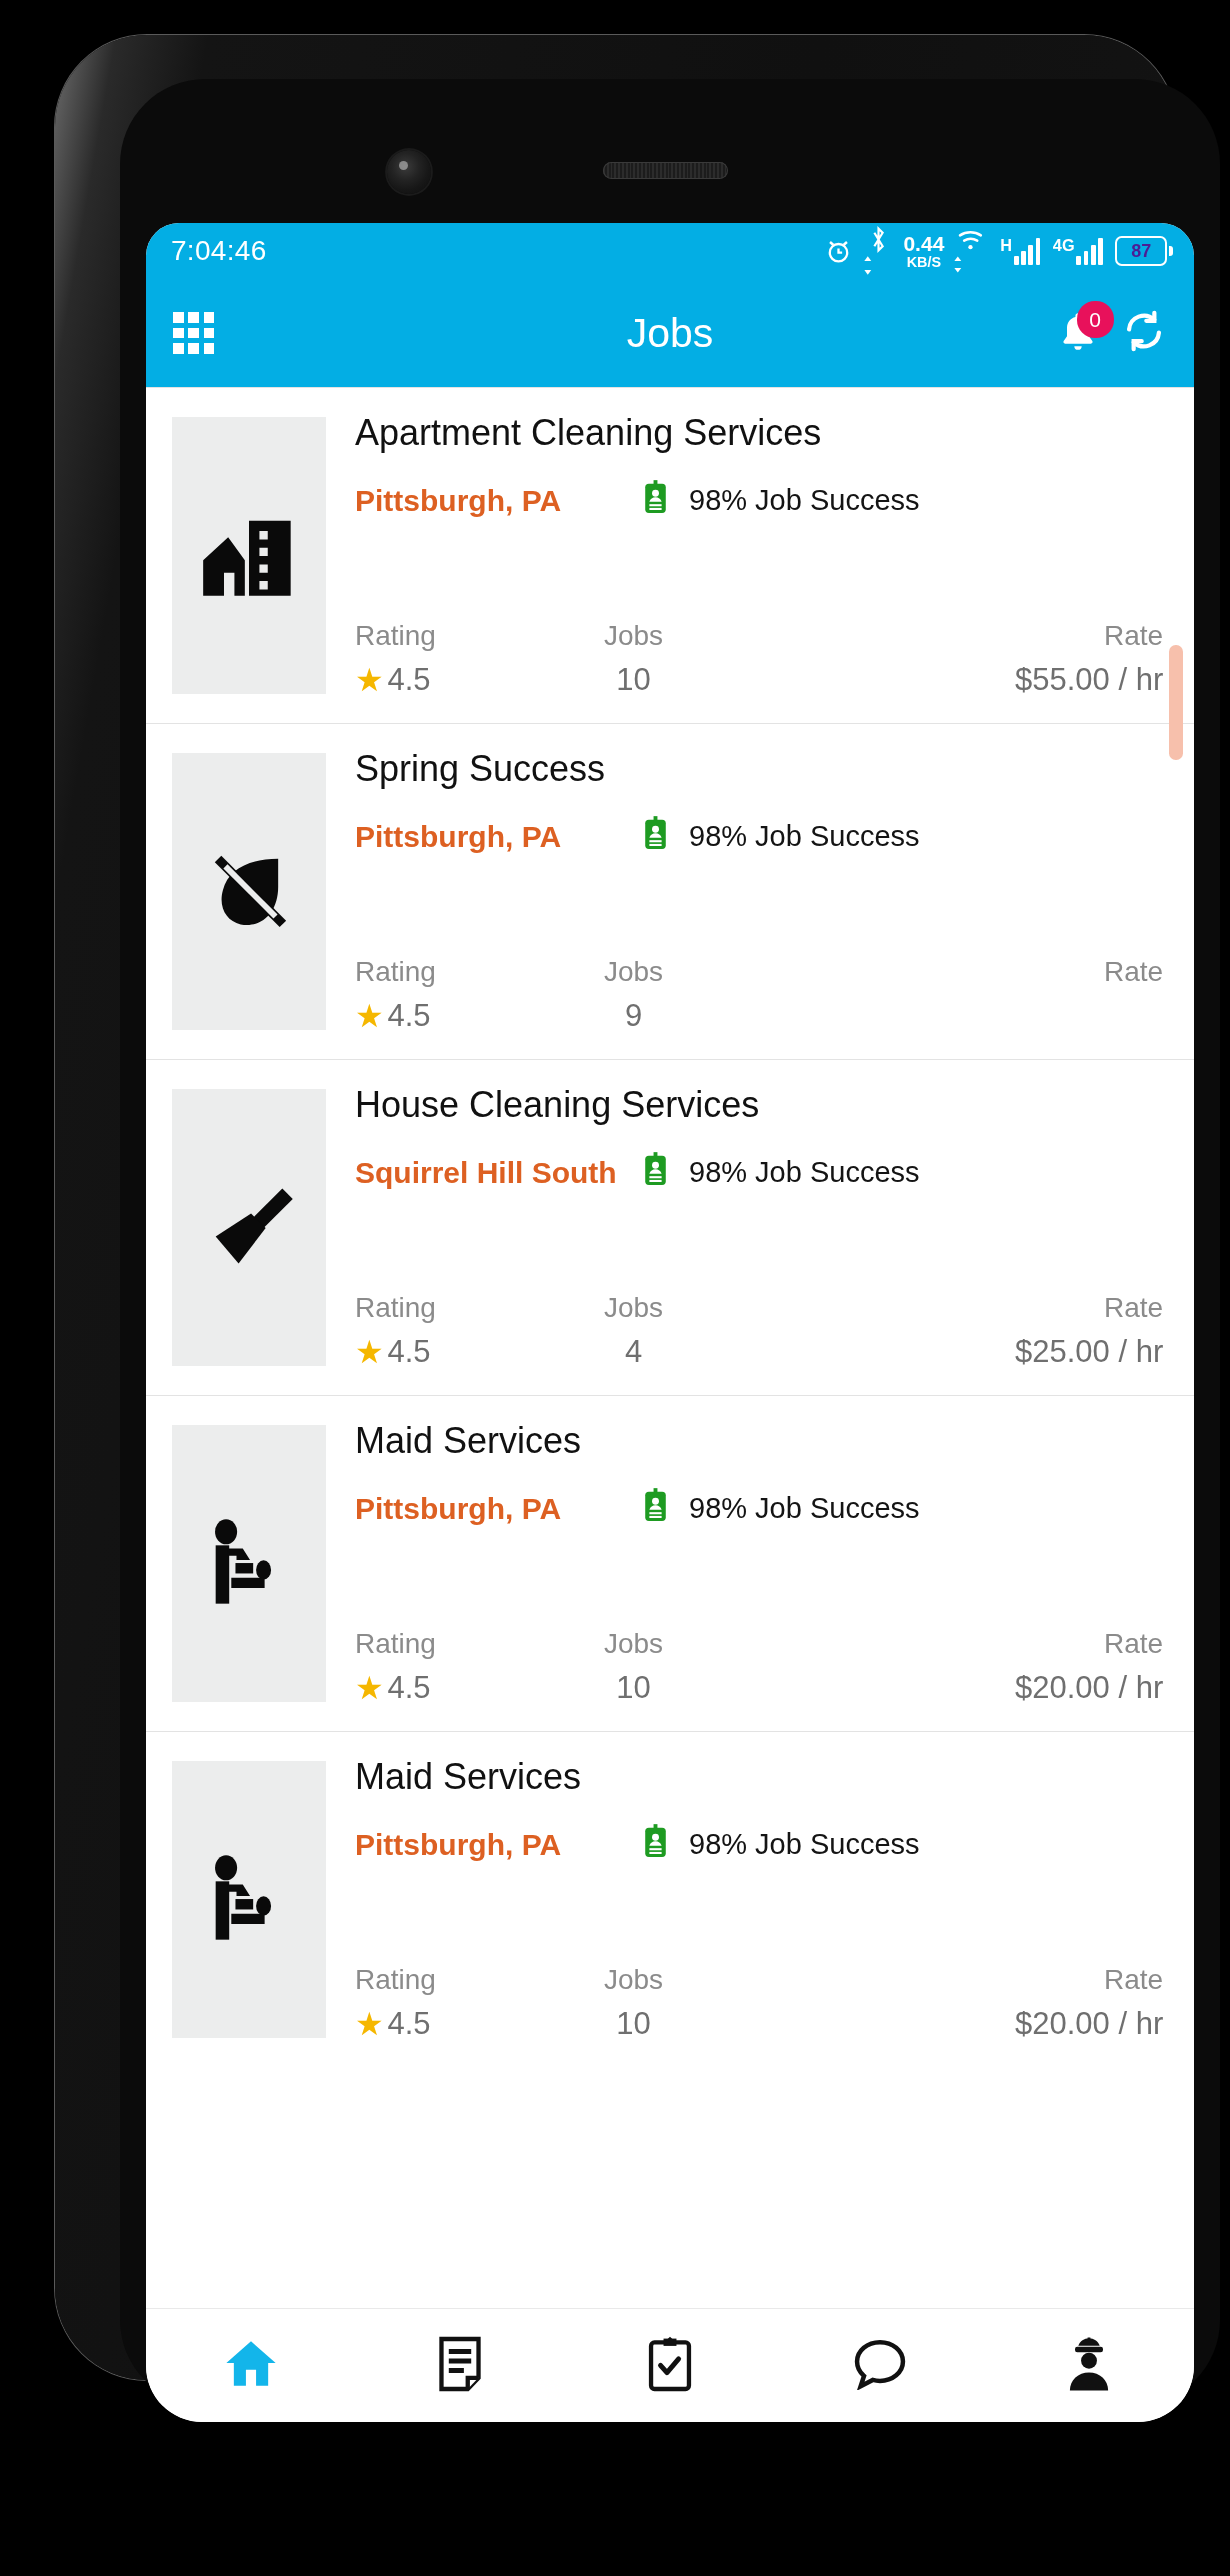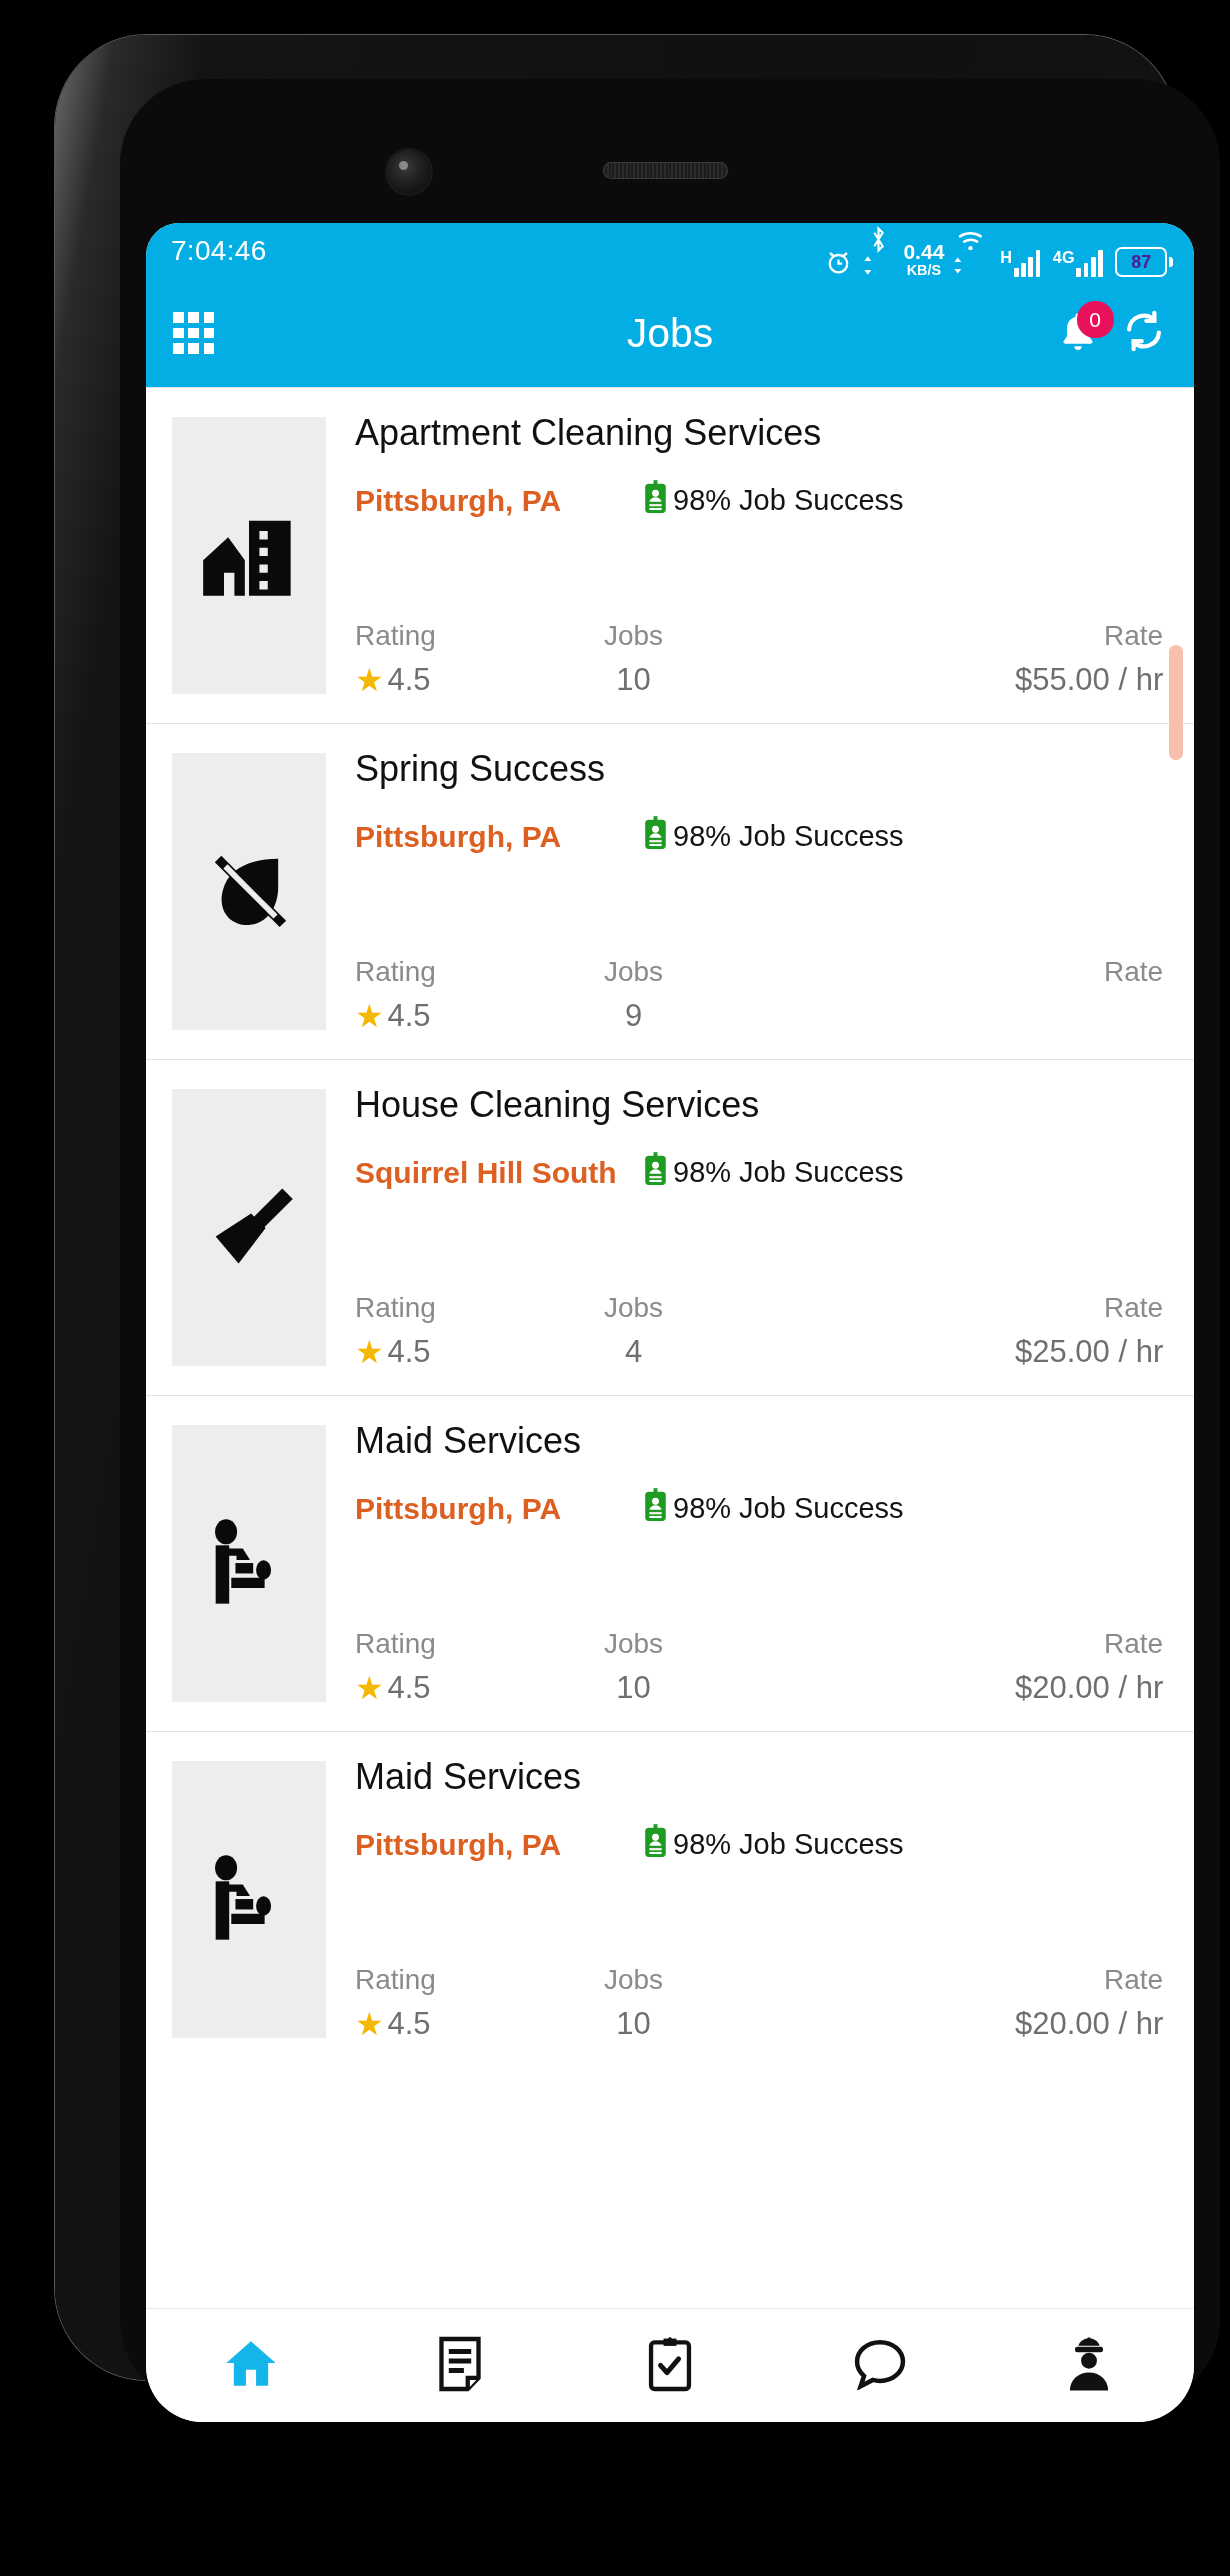--- a/index.html
+++ b/index.html
@@ -112,21 +112,21 @@
     padding: 0 21px 0 25px;
     box-sizing: border-box;
   }
   .status-time {
     color: #ffffff;
     font-size: 28px;
     letter-spacing: 0.3px;
   }
   .status-icons {
     display: flex;
-    align-items: flex-end;
+    align-items: center;
     gap: 12.5px;
   }
   .status-icons svg { display: block; }
   .net-speed {
     display: flex;
     flex-direction: column;
     align-items: center;
     color: #fff;
     line-height: 1;
   }
@@ -260,21 +260,21 @@
   }
   .job-location {
     font-size: 30px;
     color: #dd6022;
     font-weight: bold;
     width: 288px;
   }
   .job-success {
     display: flex;
     align-items: center;
-    gap: 5px;
+    gap: 21px;
     font-size: 29px;
     color: #141414;
   }
   .job-stats {
     display: flex;
     margin-top: auto;
     padding-bottom: 25px;
   }
   .stat { text-align: center; }
   .stat.rating { width: 163px; text-align: left; }

